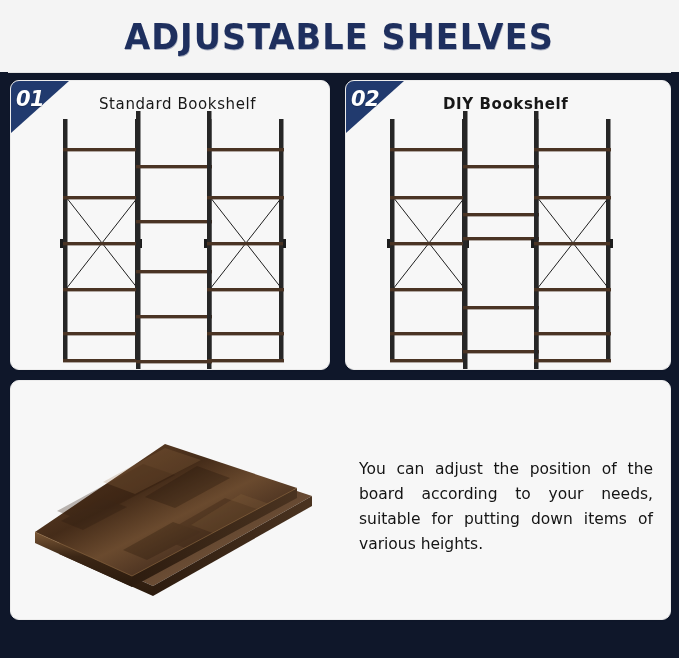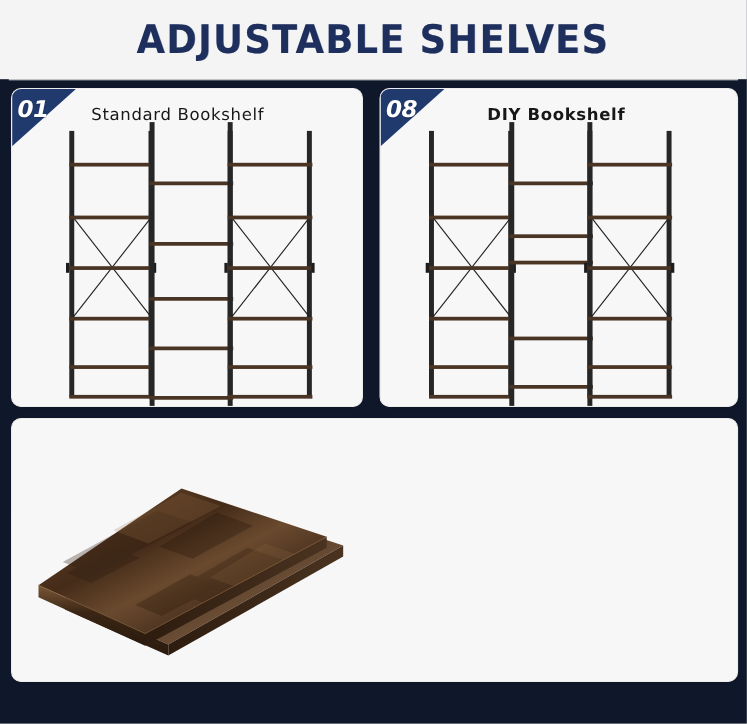--- a/index.html
+++ b/index.html
@@ -97,21 +97,21 @@
   .card-title {
     position: absolute;
     top: 14px;
     font-family: "DejaVu Sans", sans-serif;
     font-size: 15px;
     font-weight: normal;
     color: #181818;
     letter-spacing: 0.6px;
     white-space: nowrap;
   }
-  #card-01 .card-title { left: 72px; }
+  #card-01 .card-title { left: 88px; }
   #card-02 .card-title { left: 97px; font-weight: bold; }
 
   
   .shelf-svg {
     position: absolute;
     left: 0;
     top: 30px;
   }
 
   
@@ -194,21 +194,21 @@
         <rect x="196" y="248" width="77" height="3.4" fill="#4a3424"></rect>
         <rect x="193" y="128" width="3" height="9" fill="#1c1c1c"></rect>
         <rect x="272" y="128" width="3" height="9" fill="#1c1c1c"></rect>
       </g>
     </svg>
   </div>
 
   <div class="card" id="card-02">
     <div class="corner-badge">
       <div class="tri"></div>
-      <div class="num">08</div>
+      <div class="num">02</div>
     </div>
     <div class="card-title">DIY Bookshelf</div>
 
     <svg class="shelf-svg" width="324" height="258" viewBox="0 0 324 258">
       <g>
         <rect x="44" y="8" width="4.5" height="242" fill="#262626"></rect>
         <rect x="116" y="8" width="4.5" height="242" fill="#262626"></rect>
         <line x1="47" y1="86" x2="119" y2="178" stroke="#1f1f1f" stroke-width="1"></line>
         <line x1="119" y1="86" x2="47" y2="178" stroke="#1f1f1f" stroke-width="1"></line>
         <rect x="44" y="37" width="77" height="3.4" fill="#4a3424"></rect>
@@ -300,15 +300,16 @@
         </g>
 
         <polygon points="10,96 107,140 107,151 10,107" fill="url(#edgeFront)"></polygon>
 
         <polygon points="107,140 272,52 272,62 107,151" fill="url(#edgeSide)"></polygon>
 
         <polyline points="10,96 107,140 272,52" fill="none" stroke="#8a6640" stroke-width="0.9" opacity="0.7"></polyline>
       </g>
     </svg>
 
+    <div class="para">You can adjust the position of the board according to your needs, suitable for putting down items of various heights.</div>
   </div>
 
 </div>
 
 </body></html>

